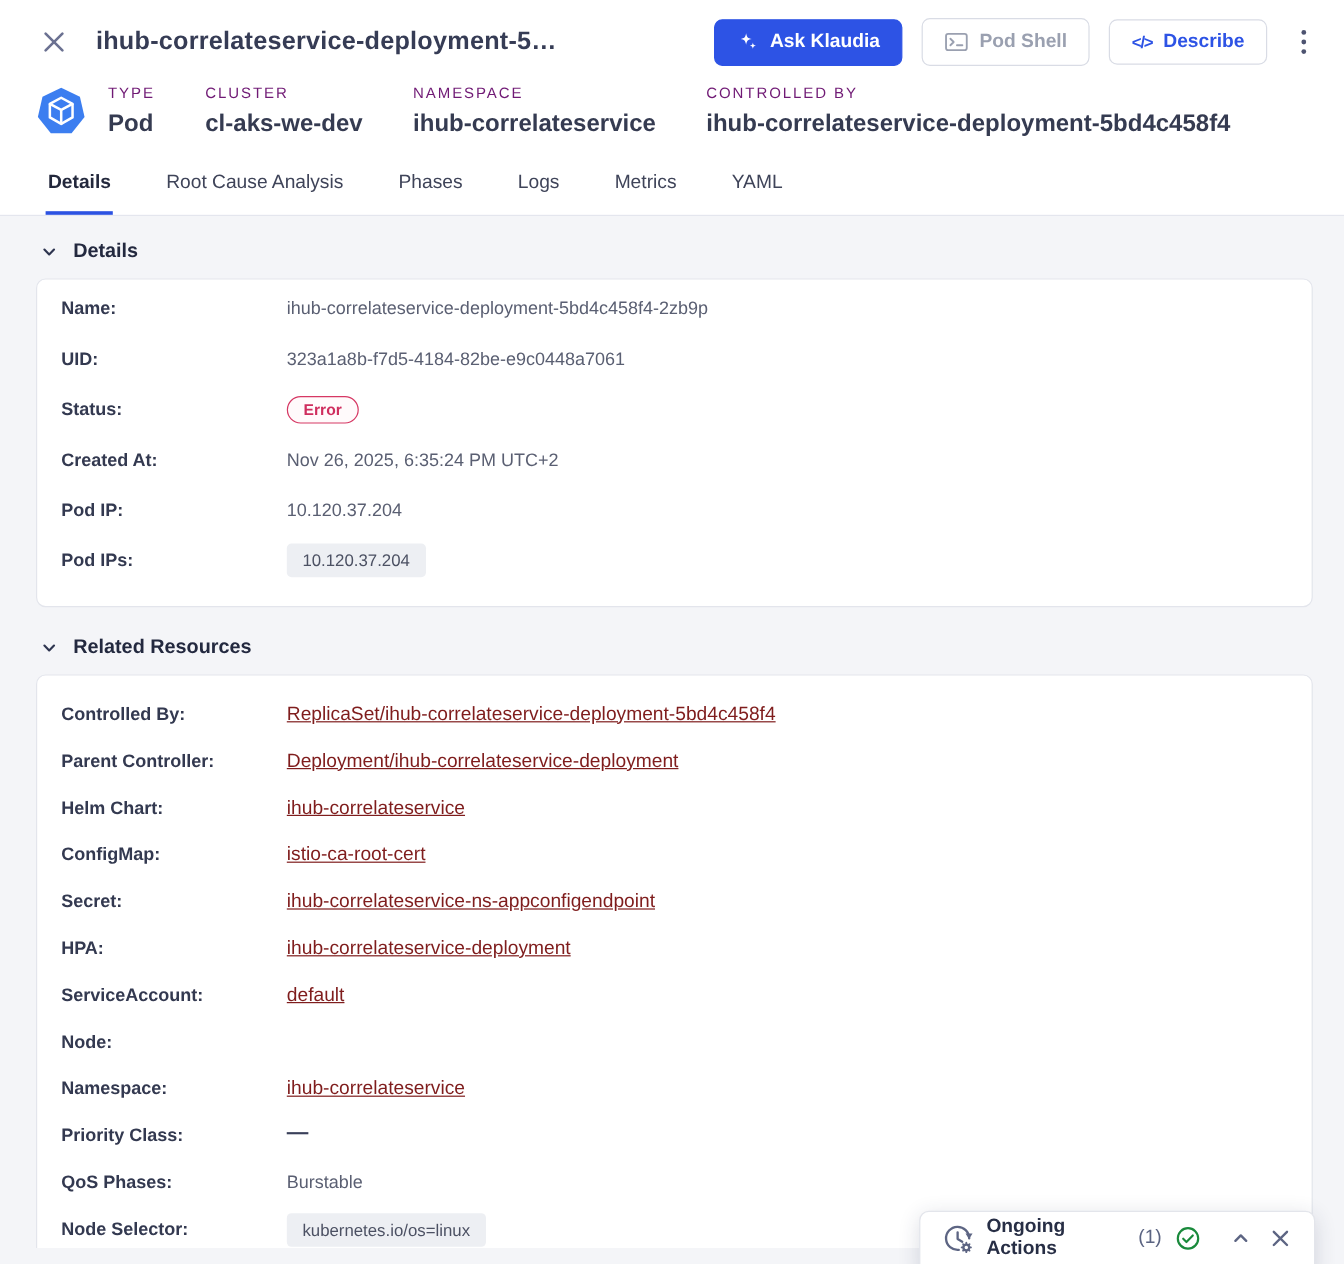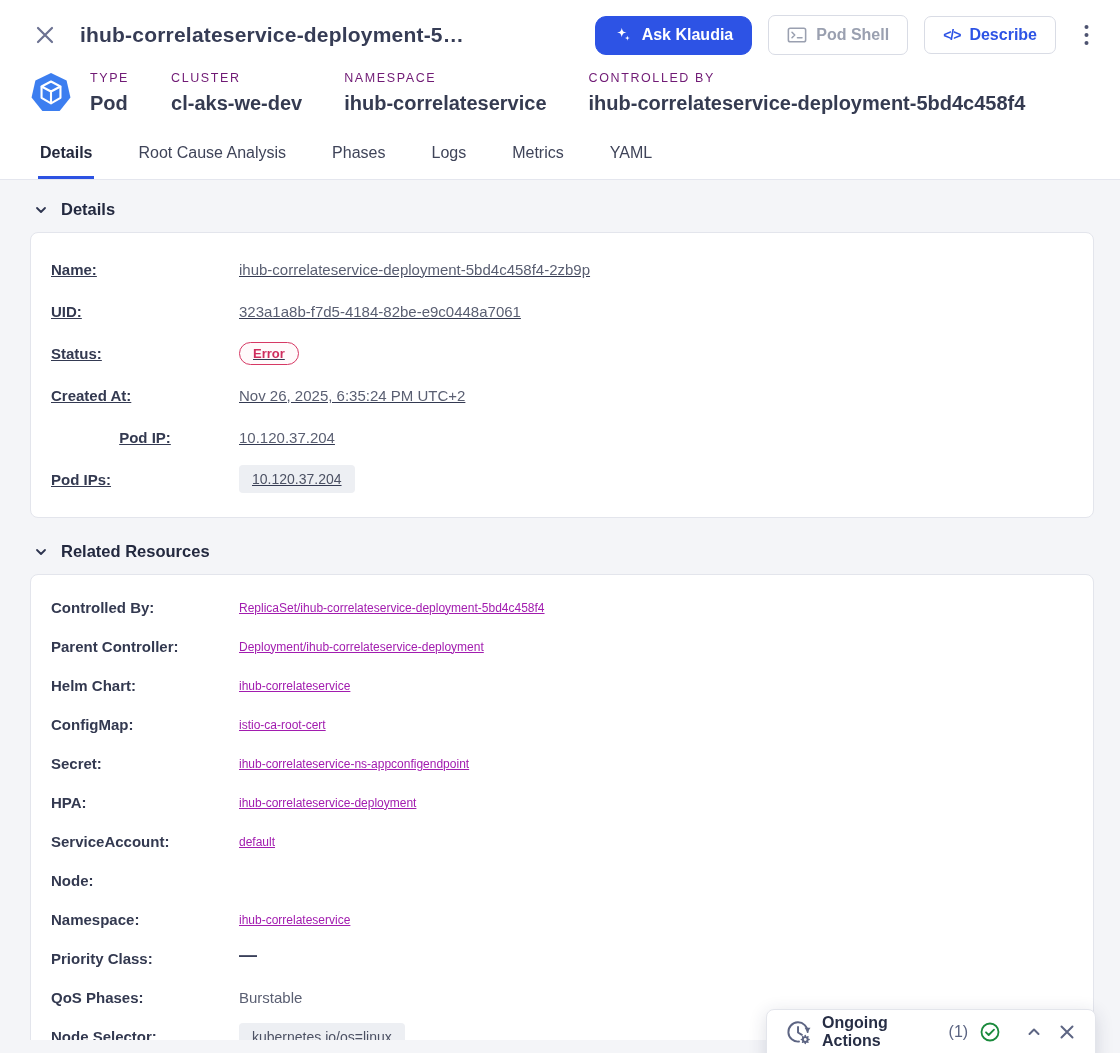--- a/index.html
+++ b/index.html
@@ -13,21 +13,21 @@
   .topbar { display:flex; align-items:center; padding:15px 20px 6px 32px; }
   .close-x { width:26px; height:26px; cursor:pointer; display:flex; align-items:center; justify-content:center; }
   .drawer-title {
     font-size:21px; font-weight:700; color:#363c55; margin-left:22px;
     white-space:nowrap; letter-spacing:.2px;
   }
   .topbar-actions { margin-left:auto; display:flex; align-items:center; gap:16px; }
   .btn { display:inline-flex; align-items:center; gap:9px; border-radius:7px;
          font-size:16px; font-weight:600; padding:9px 18px; cursor:pointer; border:1px solid transparent;
          font-family:inherit; background:#fff; }
-  .btn-primary { background:#2d53e5; color:#ffffff; border-color:#2d53e5;border-radius:11px; }
+  .btn-primary { background:#2d53e5; color:#ffffff; border-color:#2d53e5; }
   .btn-outline { border-color:#d9dce5; }
   .btn-disabled { color:#9aa0b0; cursor:default; }
   .btn-describe { color:#2d53e5; }
   .describe-glyph { font-weight:700; font-size:14px; letter-spacing:-1px; }
   .kebab { width:28px; height:30px; display:flex; align-items:center; justify-content:center; cursor:pointer; }
 
   
   .meta-row { display:flex; align-items:center; padding:10px 32px 16px 30px; gap:18px; }
   .pod-icon { flex:0 0 auto; }
   .meta-fields { display:flex; gap:42px; }
@@ -42,21 +42,21 @@
   
   .content { padding:16px 26px 0 30px; height:860px; overflow:hidden; }
   .section-header { display:flex; align-items:center; gap:13px; margin:4px 0 13px 4px; cursor:pointer; }
   .section-header .chev { display:flex; }
   .section-title { font-size:16.5px; font-weight:700; color:#23293f; }
   .card { background:#fff; border:1px solid #e3e5ec; border-radius:8px; padding:13px 0 15px; margin-bottom:24px; }
   .row { display:flex; align-items:center; min-height:39px; padding:0 20px; }
   .row-label { width:188px; flex:0 0 188px; font-size:15px; font-weight:600; color:#333950; }
   .val { font-size:15px; color:#5a5f72; }
   .dash { font-size:18px; font-weight:700; color:#3a405a; position:relative; top:-3px; }
-  .link { font-size:12px; color:#a21caf; text-decoration:underline; cursor:pointer; }
+  .link { font-size:16px; color:#7f1d1d; text-decoration:underline; cursor:pointer; }
   .badge-error { display:inline-flex; align-items:center; border:1.5px solid #d63864; color:#cf2d5e;
                  background:#fffafb; border-radius:999px; padding:3px 13px; font-size:13px; font-weight:700; }
   .chip { display:inline-flex; background:#edeff3; border-radius:4px; padding:6px 13px; font-size:14px; color:#4c5163; }
 
   
   .ongoing { position:fixed; right:24px; bottom:-14px; width:330px; height:58px;
              background:#fff; border:1px solid #e3e5eb; border-radius:8px;
              box-shadow:0 4px 18px rgba(40,46,80,.16);
              display:flex; align-items:center; padding:0 16px 12px 18px; gap:10px; }
   .ongoing-title { font-size:16px; font-weight:700; color:#272e45; }
@@ -155,38 +155,38 @@
 
   <div class="section-header">
     <span class="chev">
       <svg width="14" height="14" viewBox="0 0 14 14" fill="none" stroke="#2e3550" stroke-width="1.8" stroke-linecap="round" stroke-linejoin="round">
           <path d="M3 5 l4 4 4 -4"></path>
         </svg>
     </span>
     <span class="section-title">Details</span>
   </div>
 
-  <div class="card" style="padding:15px 0 17px;text-decoration:underline;">
+  <div class="card" style="padding:3px 0 17px;">
     <div class="row" style="min-height:42px;">
       <span class="row-label">Name:</span>
       <span class="val">ihub-correlateservice-deployment-5bd4c458f4-2zb9p</span>
     </div>
     <div class="row" style="min-height:42px;">
       <span class="row-label">UID:</span>
       <span class="val">323a1a8b-f7d5-4184-82be-e9c0448a7061</span>
     </div>
     <div class="row" style="min-height:42px;">
       <span class="row-label">Status:</span>
       <span class="badge-error">Error</span>
     </div>
     <div class="row" style="min-height:42px;">
       <span class="row-label">Created At:</span>
       <span class="val">Nov 26, 2025, 6:35:24 PM UTC+2</span>
     </div>
-    <div class="row" style="min-height:42px;text-align:center;">
+    <div class="row" style="min-height:42px;">
       <span class="row-label">Pod IP:</span>
       <span class="val">10.120.37.204</span>
     </div>
     <div class="row" style="min-height:42px;">
       <span class="row-label">Pod IPs:</span>
       <span class="chip">10.120.37.204</span>
     </div>
   </div>
 
   <div class="section-header">

